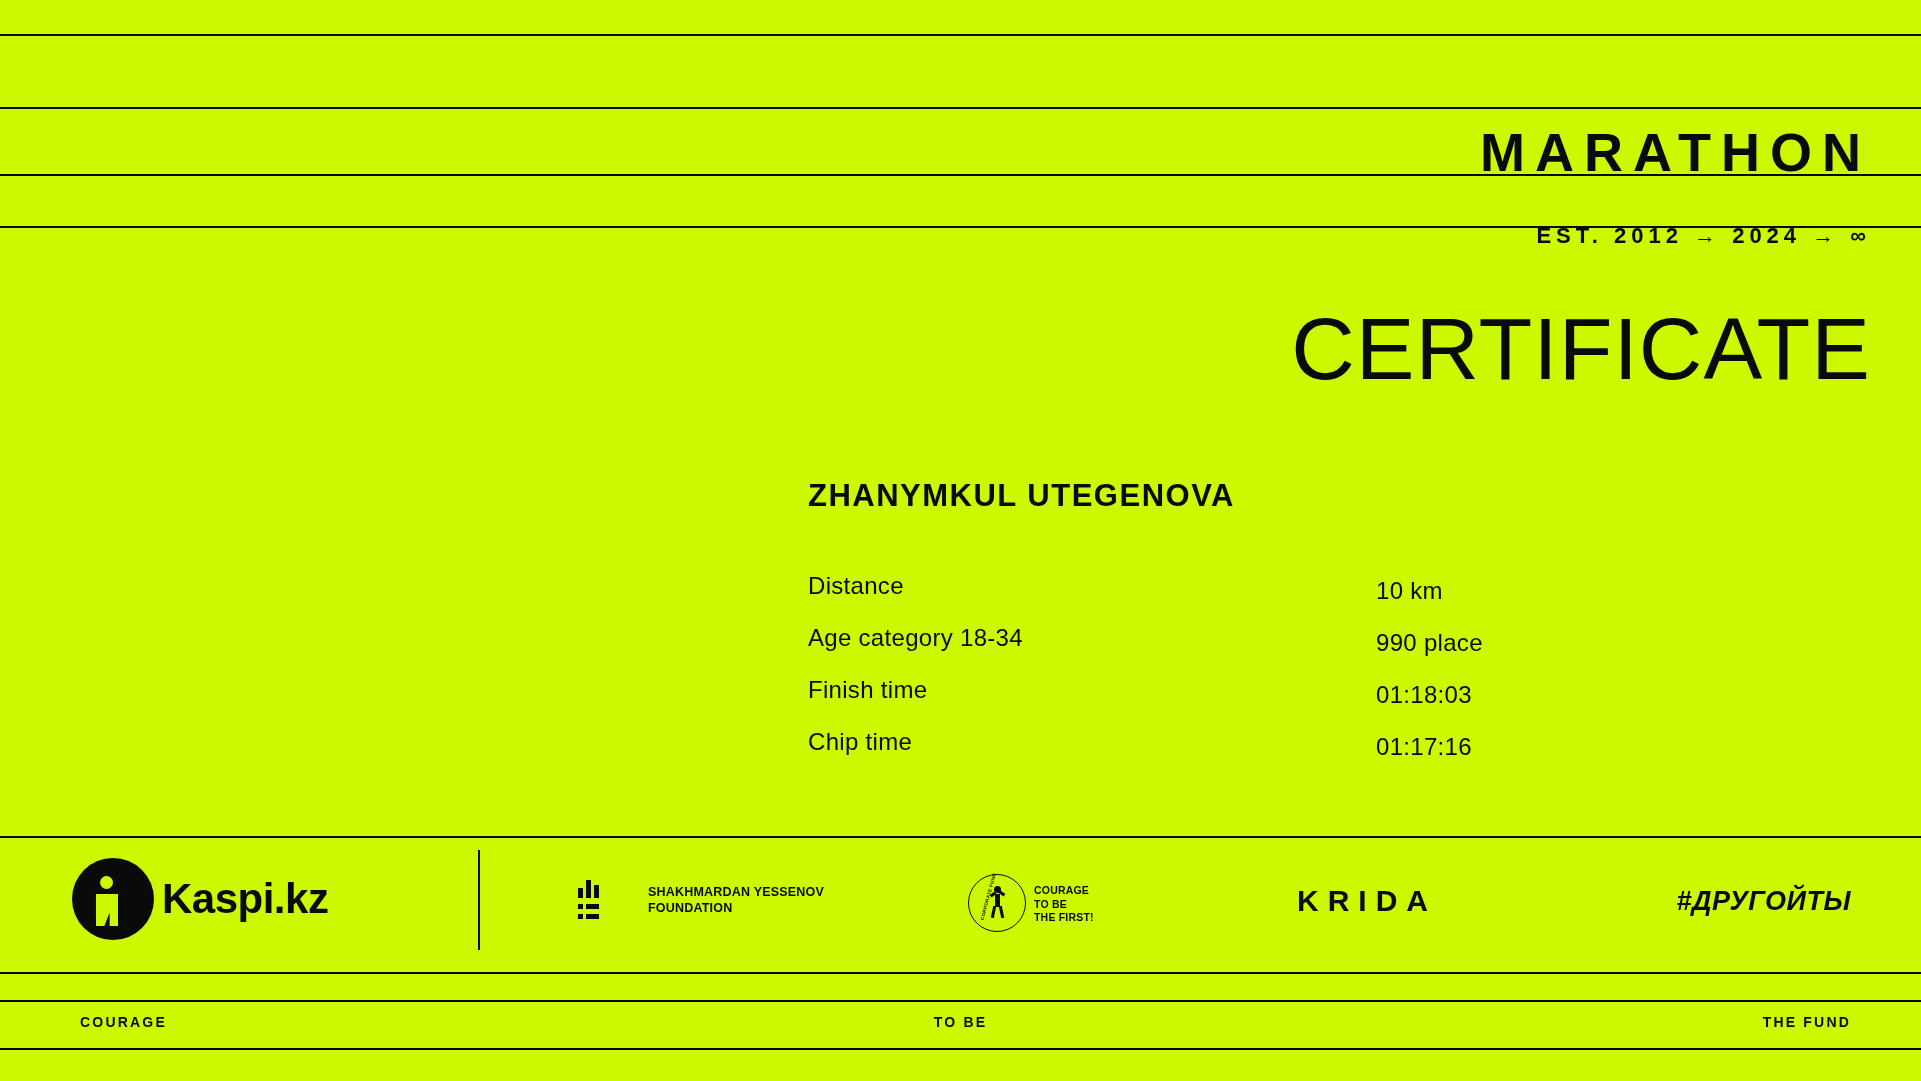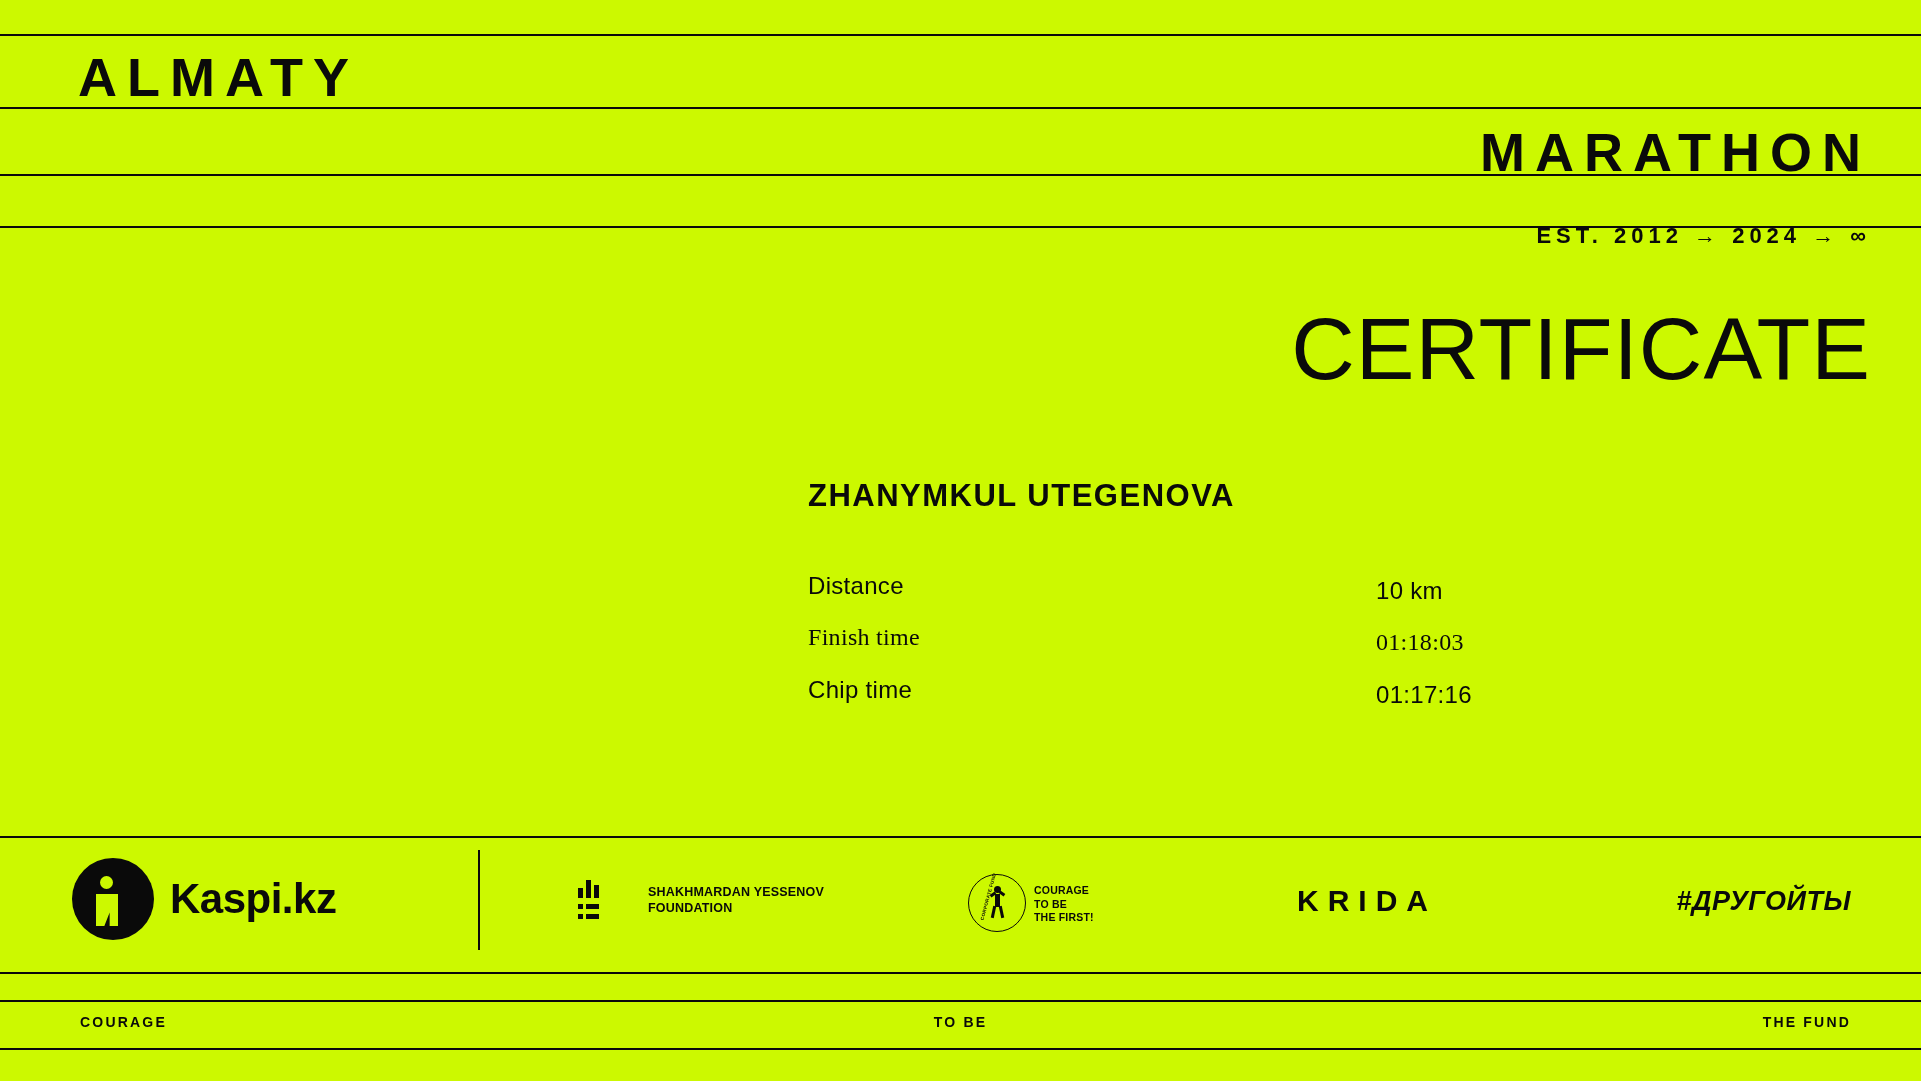--- a/index.html
+++ b/index.html
@@ -123,21 +123,21 @@
     top: 836px;
     width: 1921px;
     height: 136px;
   }
   .kaspi {
     position: absolute;
     left: 72px;
     top: 22px;
     display: flex;
     align-items: center;
-    gap: 16px;
+    gap: 8px;
   }
   .kaspi-mark {
     width: 82px;
     height: 82px;
     border-radius: 50%;
     background: #0a0a0a;
     position: relative;
     flex: none;
   }
   .kaspi-mark::before {
@@ -302,34 +302,37 @@
 
   <div class="rule" style="top:34px;"></div>
   <div class="rule" style="top:107px;"></div>
   <div class="rule" style="top:174px;"></div>
   <div class="rule" style="top:226px;"></div>
   <div class="rule" style="top:836px;"></div>
   <div class="rule" style="top:972px;"></div>
   <div class="rule thin" style="top:1000px;"></div>
   <div class="rule thin" style="top:1048px;"></div>
 
-  <div class="hdr-almaty">ALMATY</div>
   <div class="hdr-marathon">MARATHON</div>
   <div class="hdr-est">EST. 2012 → 2024 → ∞</div>
 
   <div class="title">CERTIFICATE</div>
 
   <div class="participant">ZHANYMKUL UTEGENOVA</div>
 
   <div class="results">
     <div class="res-row">
       <span class="res-label">Distance</span>
       <span class="res-value">10 km</span>
     </div>
-    <div class="res-row" style="height:52px;font-family:Liberation Serif, serif;">
+    <div class="res-row">
+      <span class="res-label">Age category 18-34</span>
+      <span class="res-value">990 place</span>
+    </div>
+    <div class="res-row" style="height:52px;">
       <span class="res-label">Finish time</span>
       <span class="res-value">01:18:03</span>
     </div>
     <div class="res-row">
       <span class="res-label">Chip time</span>
       <span class="res-value">01:17:16</span>
     </div>
   </div>
 
   <div class="sponsors">

